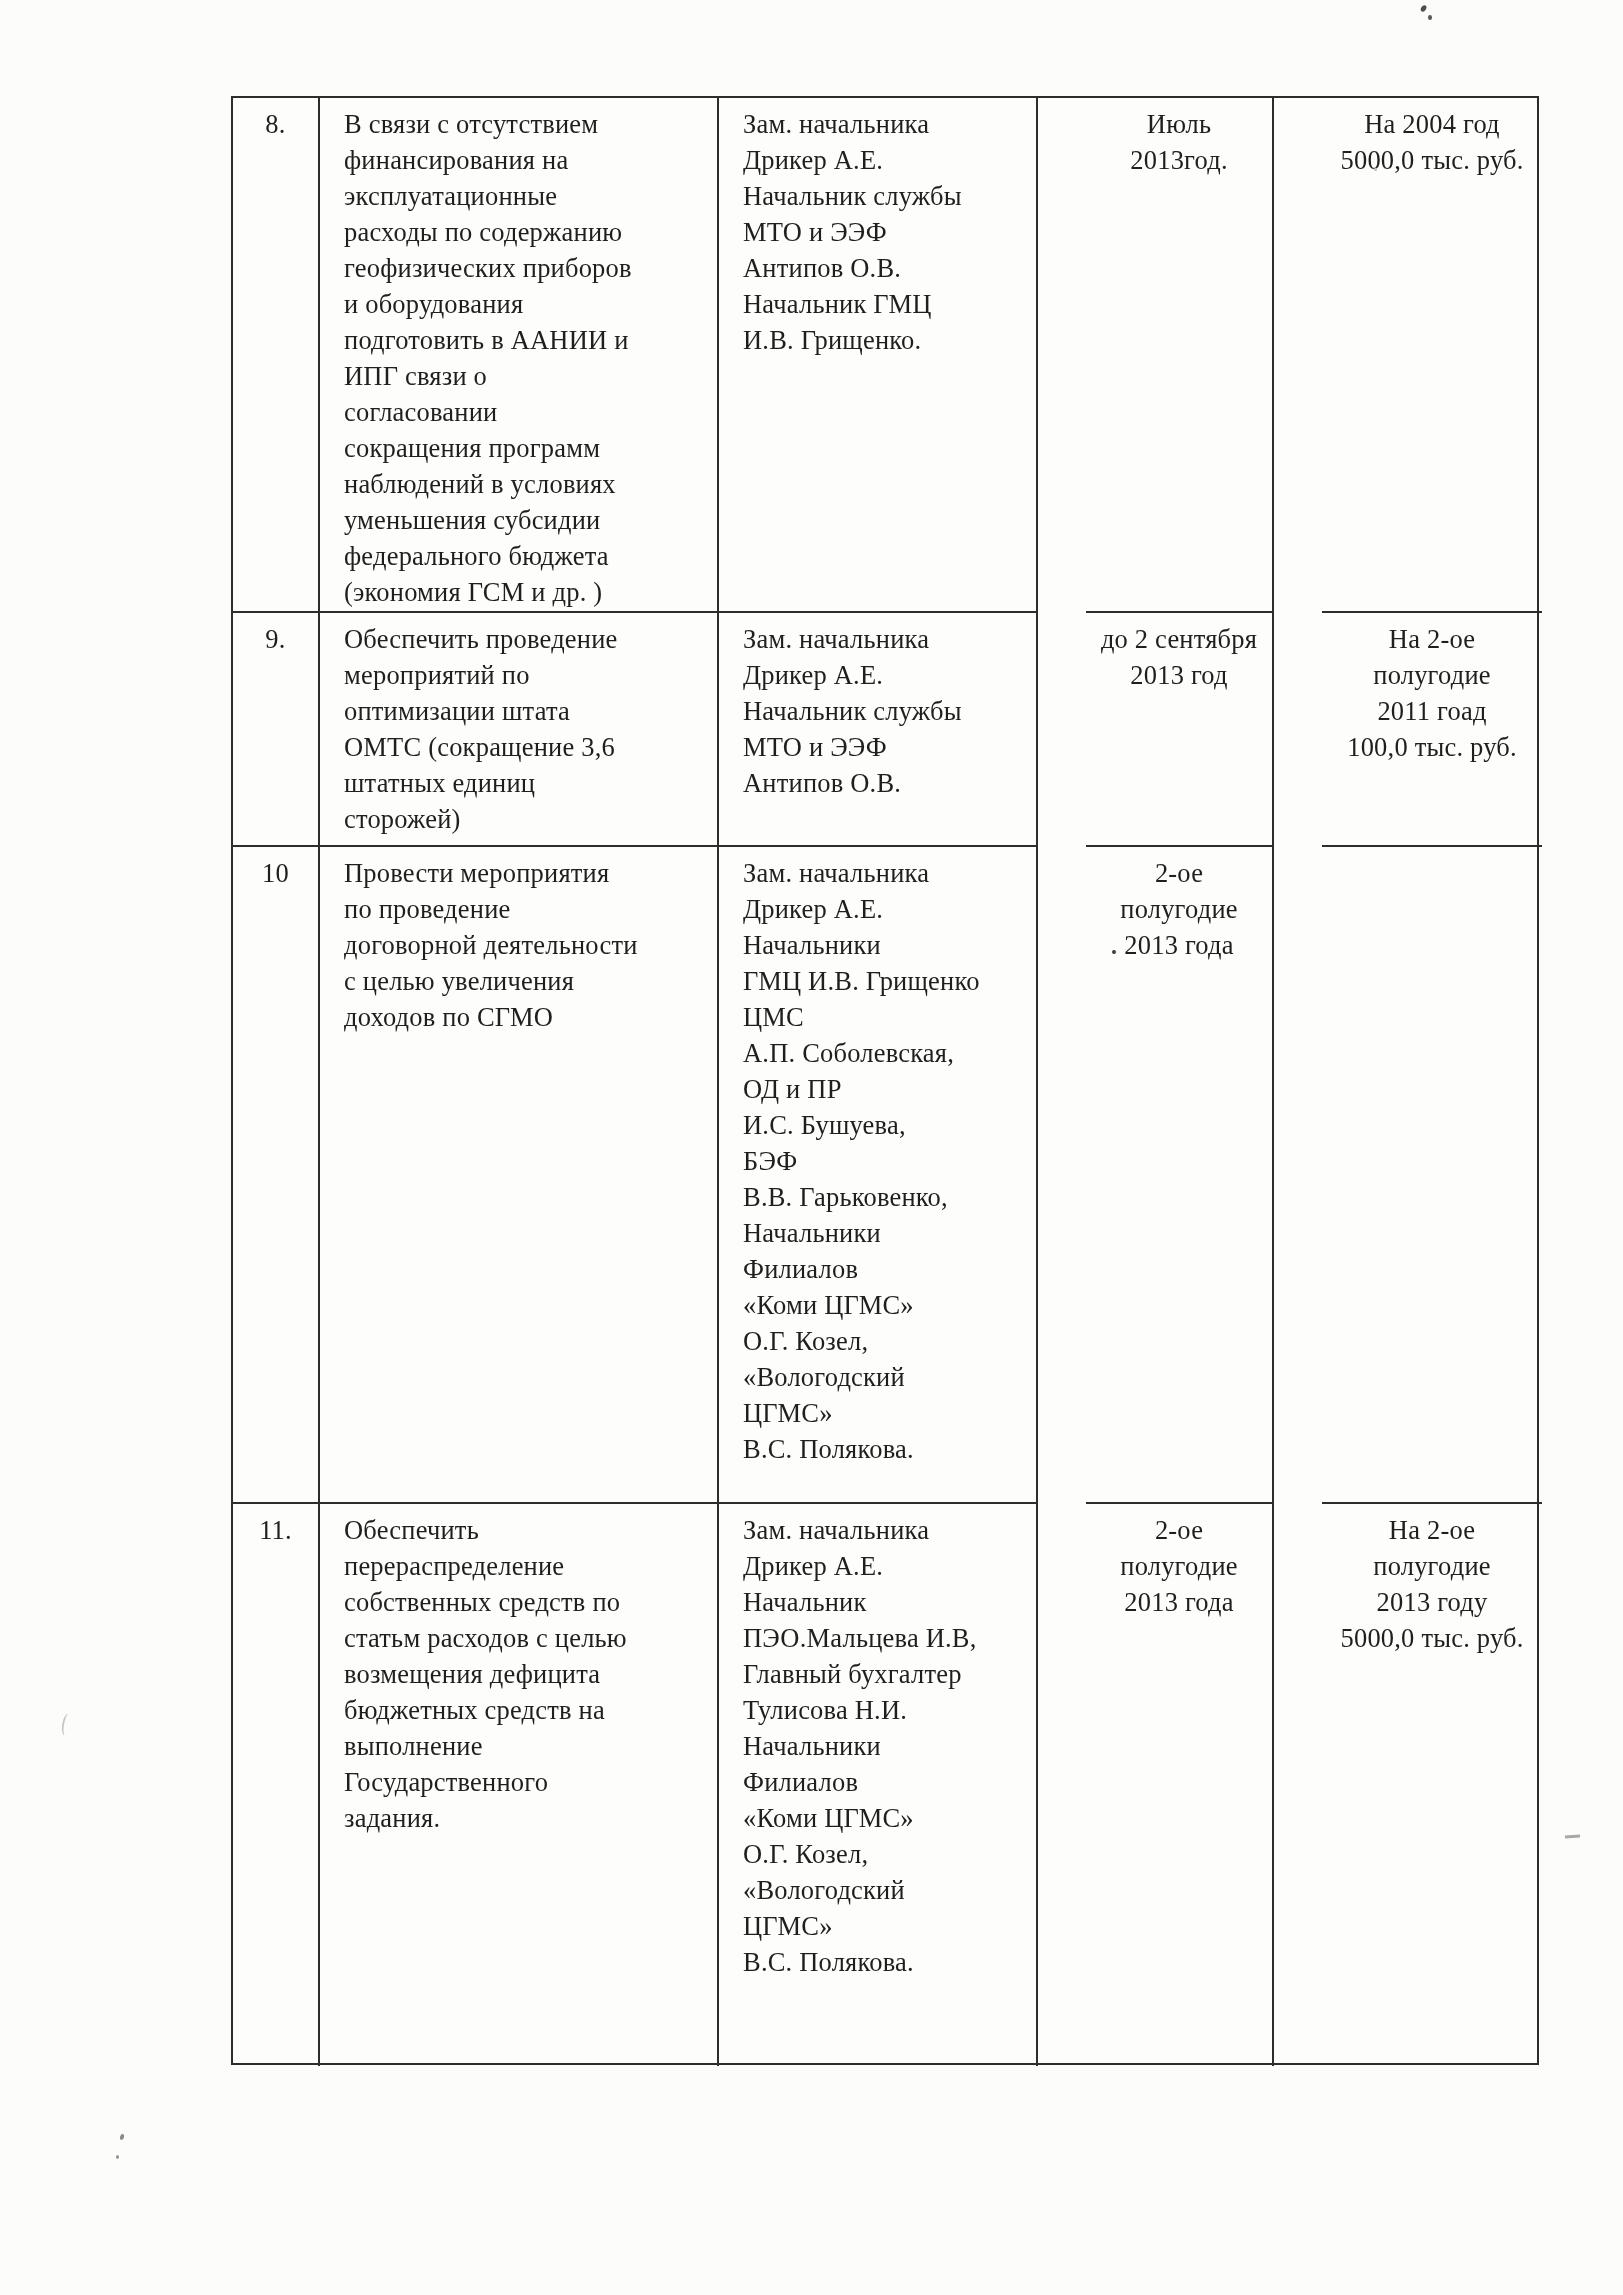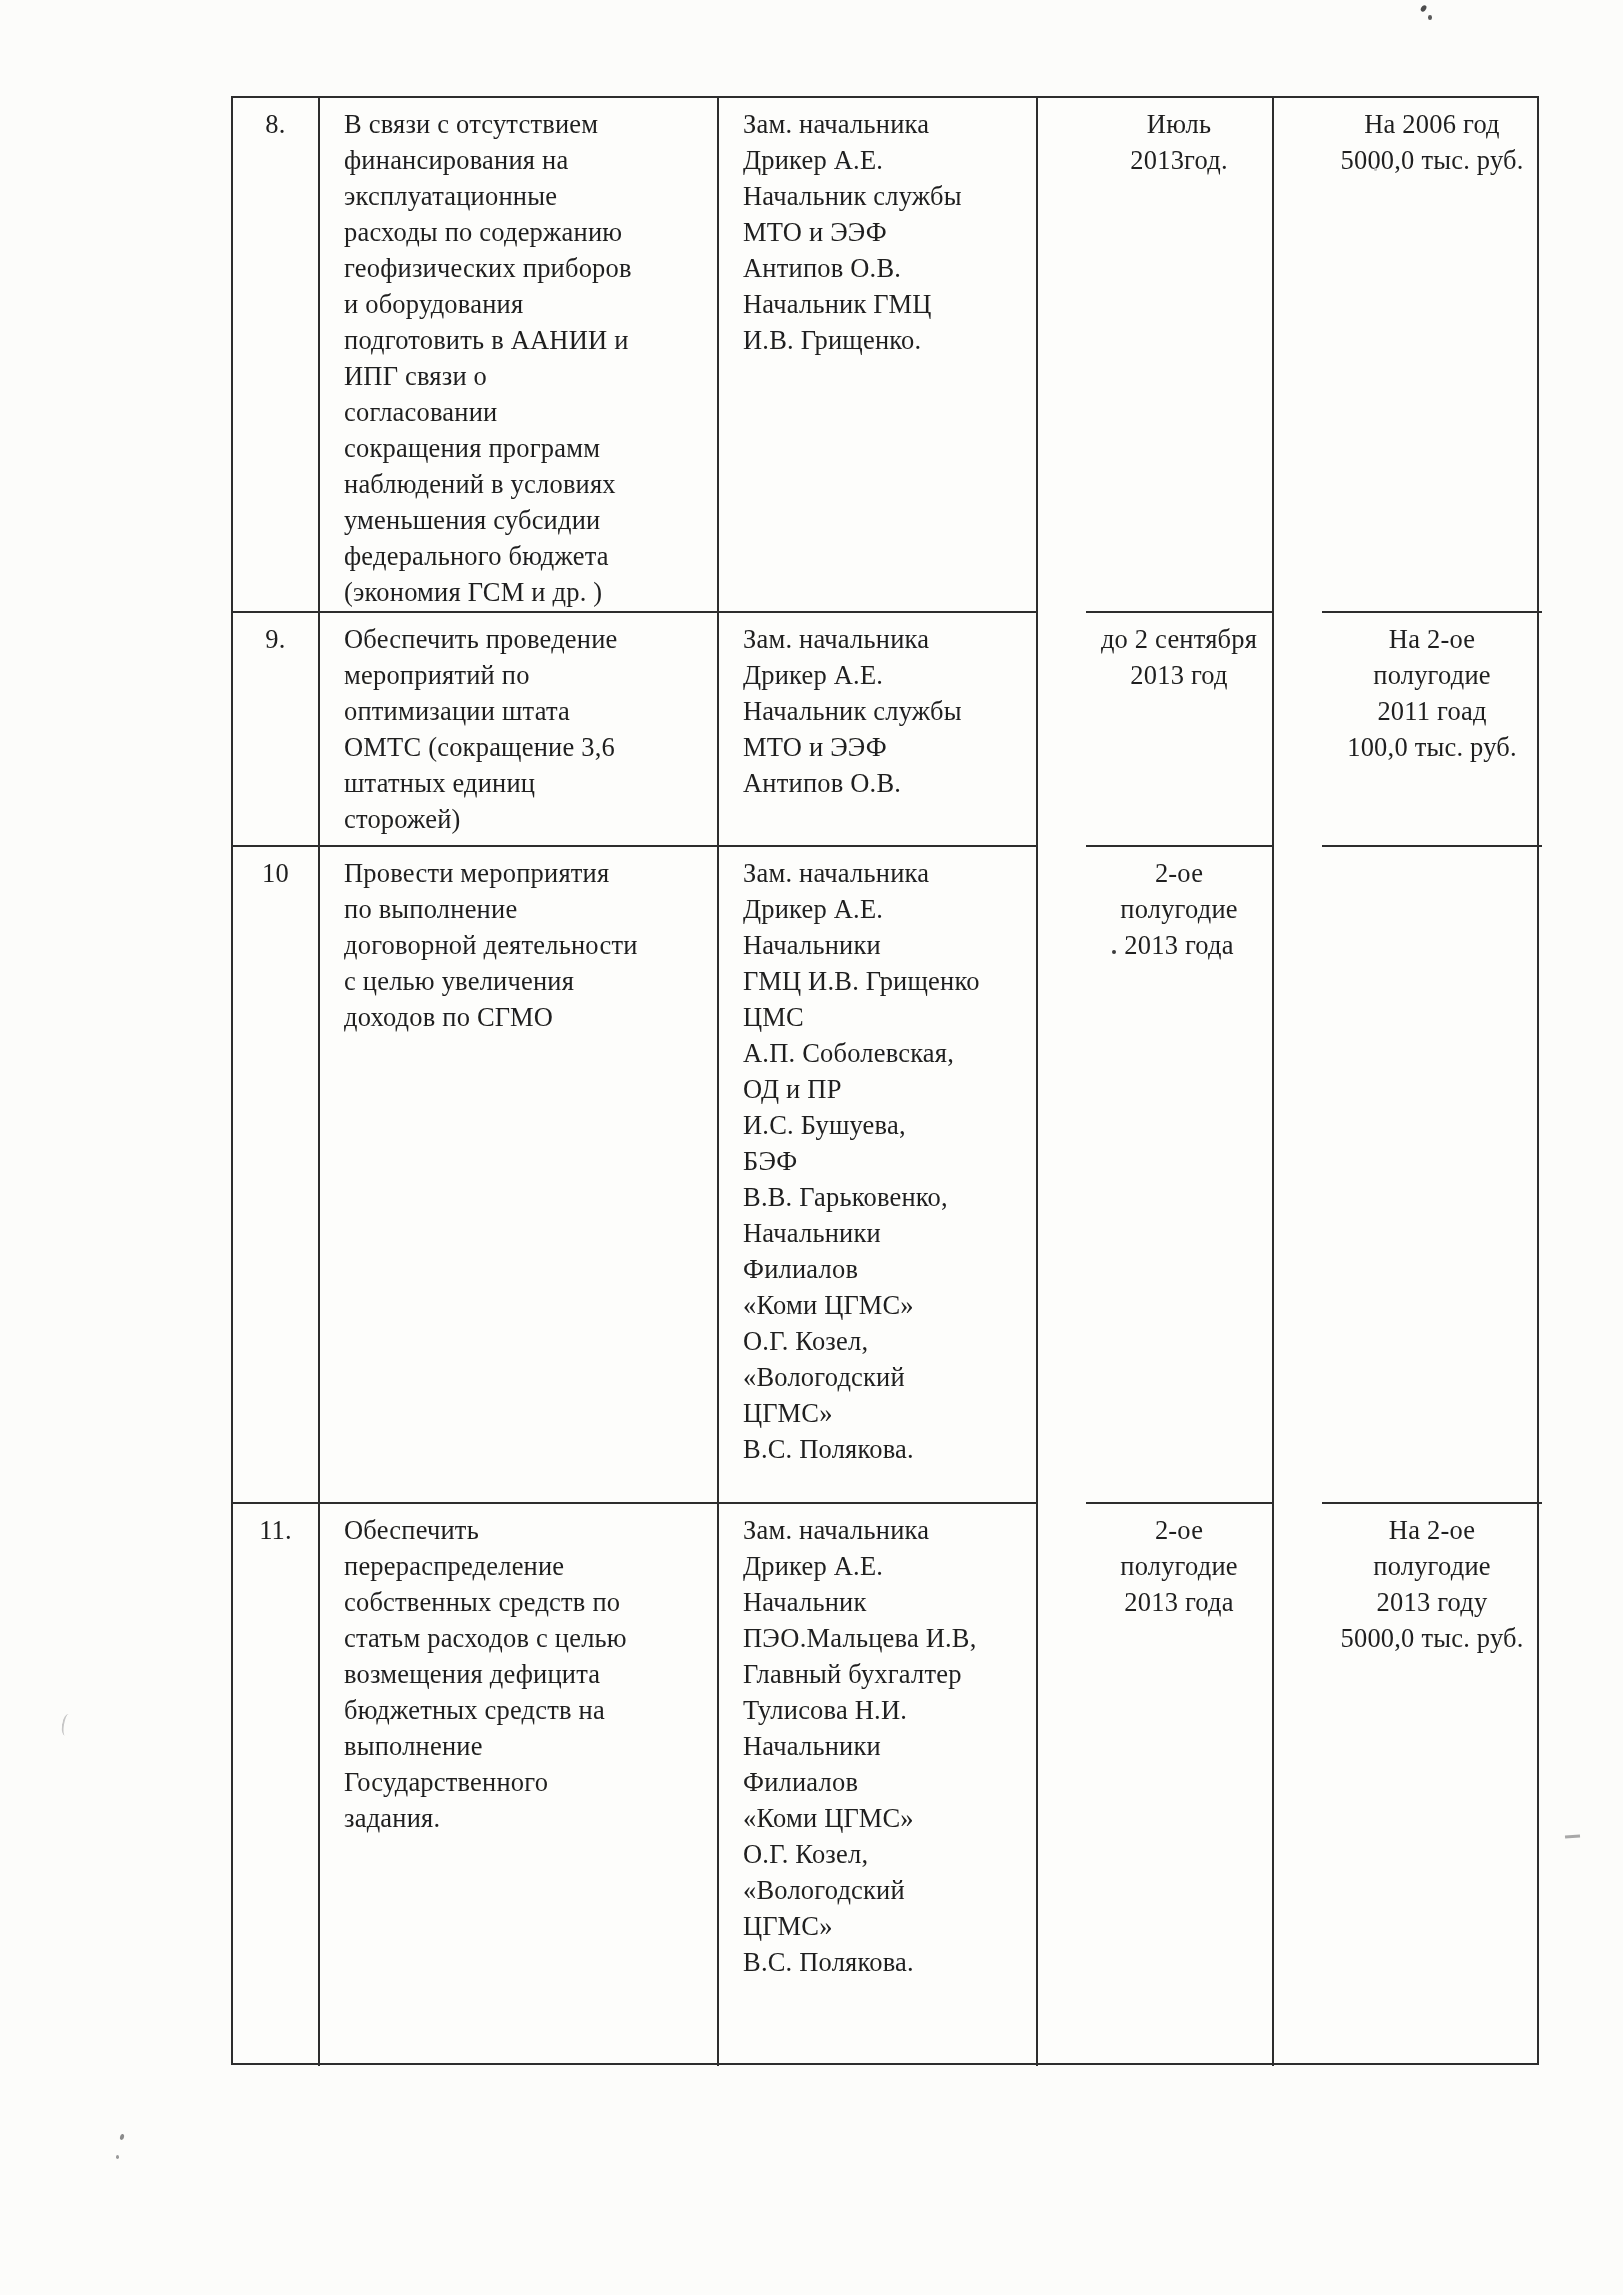--- a/index.html
+++ b/index.html
@@ -83,21 +83,21 @@
           <div class="ln">МТО и ЭЭФ</div>
           <div class="ln">Антипов О.В.</div>
           <div class="ln">Начальник ГМЦ</div>
           <div class="ln">И.В. Грищенко.</div>
         </div>
       <div class="cell center c4">
           <div class="ln">Июль</div>
           <div class="ln">2013год.</div>
         </div>
       <div class="cell center c5">
-          <div class="ln">На 2006 год</div>
+          <div class="ln">На 2004 год</div>
           <div class="ln">5000,0 тыс. руб.</div>
         </div>
     </div>
 
     <div class="row r2">
       <div class="cell num c1">9.</div>
       <div class="cell c2">
           <div class="ln">Обеспечить проведение</div>
           <div class="ln">мероприятий по</div>
           <div class="ln">оптимизации штата</div>
@@ -120,21 +120,21 @@
           <div class="ln">На 2-ое полугодие</div>
           <div class="ln">2011 гоад</div>
           <div class="ln">100,0 тыс. руб.</div>
         </div>
     </div>
 
     <div class="row r3">
       <div class="cell num c1">10</div>
       <div class="cell c2">
           <div class="ln">Провести мероприятия</div>
-          <div class="ln">по выполнение</div>
+          <div class="ln">по проведение</div>
           <div class="ln">договорной деятельности</div>
           <div class="ln">с целью увеличения</div>
           <div class="ln">доходов по СГМО</div>
         </div>
       <div class="cell c3">
           <div class="ln">Зам. начальника</div>
           <div class="ln">Дрикер А.Е.</div>
           <div class="ln">Начальники</div>
           <div class="ln">ГМЦ И.В. Грищенко</div>
           <div class="ln">ЦМС</div>

